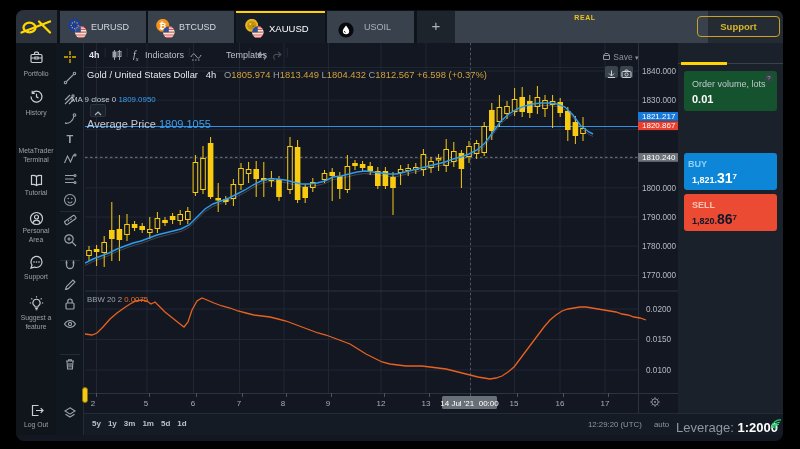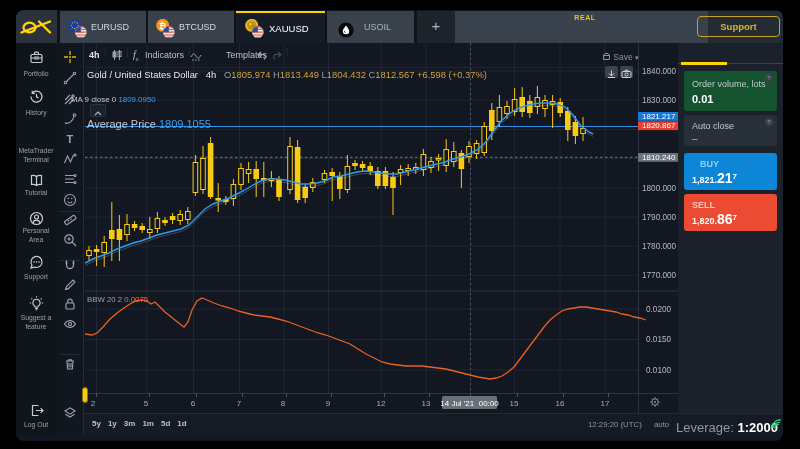--- a/index.html
+++ b/index.html
@@ -526,32 +526,27 @@
   <div class="abs" style="left:71px;top:285px;font-size:7.8px;color:#9aa2ab;">BBW 20 2 <span style="color:#e8702a;">0.0075</span></div>
 
   <div class="abs" style="left:662px;top:33px;width:105px;height:371px;background:#1b212b;"></div>
   <div class="abs" style="left:662px;top:53px;width:105px;height:1px;background:#39414b;"></div>
   <div class="abs" style="left:665px;top:52px;width:46px;height:2.5px;background:#ffd200;"></div>
   <div class="abs" style="left:668px;top:61px;width:93px;height:40px;background:#14532d;border-radius:3px;">
     <div style="position:absolute;left:8px;top:8px;color:#c2c9cf;font-size:9px;">Order volume, lots</div>
     <div style="position:absolute;left:8px;top:22px;color:#fff;font-size:11px;font-weight:bold;">0.01</div>
     <div style="position:absolute;right:4px;top:3px;width:8px;height:8px;border-radius:50%;background:#39424c;color:#9aa2ab;font-size:6px;text-align:center;line-height:8px;">?</div>
   </div>
-  <div class="abs" style="left:668px;top:104.5px;width:93px;height:31px;background:#272f38;border-radius:3px;">
-    <div style="position:absolute;left:8px;top:6px;color:#c2c9cf;font-size:9px;">Auto close</div>
-    <div style="position:absolute;left:8px;top:18px;color:#aab1b8;font-size:10px;">–</div>
-    <div style="position:absolute;right:4px;top:3px;width:8px;height:8px;border-radius:50%;background:#39424c;color:#9aa2ab;font-size:6px;text-align:center;line-height:8px;">?</div>
-  </div>
   <div class="abs" style="left:668px;top:143px;width:93px;height:37px;background:#0e86d8;border-radius:3px;">
-    <div style="position:absolute;left:16px;top:6px;color:#8fd0f8;font-size:9px;font-weight:bold;">BUY</div>
-    <div style="position:absolute;left:8px;top:16px;color:#fff;"><span style="font-size:9px;font-weight:bold;">1,821.</span><span style="font-size:14px;font-weight:bold;">21</span><span style="font-size:8px;font-weight:bold;vertical-align:4px;">7</span></div>
+    <div style="position:absolute;left:4px;top:6px;color:#8fd0f8;font-size:9px;font-weight:bold;">BUY</div>
+    <div style="position:absolute;left:8px;top:16px;color:#fff;"><span style="font-size:9px;font-weight:bold;">1,821.</span><span style="font-size:14px;font-weight:bold;">31</span><span style="font-size:8px;font-weight:bold;vertical-align:4px;">7</span></div>
   </div>
   <div class="abs" style="left:668px;top:183.5px;width:93px;height:37px;background:#eb4a33;border-radius:3px;">
     <div style="position:absolute;left:8px;top:6px;color:#ffc3b8;font-size:9px;font-weight:bold;">SELL</div>
-    <div style="position:absolute;left:8px;top:16px;color:#ffffff;"><span style="font-size:9px;font-weight:bold;">1,820.</span><span style="font-size:14px;font-weight:bold;">86</span><span style="font-size:8px;font-weight:bold;vertical-align:4px;">7</span></div>
+    <div style="position:absolute;left:8px;top:16px;color:#0f172a;"><span style="font-size:9px;font-weight:bold;">1,820.</span><span style="font-size:14px;font-weight:bold;">86</span><span style="font-size:8px;font-weight:bold;vertical-align:4px;">7</span></div>
   </div>
 
   <div class="abs" style="left:65.5px;top:376.5px;width:6px;height:16.5px;border-radius:3px;background:#f2ca18;border:1px solid #8a7005;"></div>
   <div class="abs" style="left:68px;top:402.5px;width:699px;height:22.5px;background:#151b24;border-top:1px solid #232b35;"></div>
   <div class="abs" style="left:76px;top:409px;color:#b9c0c7;font-size:8px;font-weight:bold;letter-spacing:0;">
     <span style="margin-right:7px;">5y</span><span style="margin-right:7px;">1y</span><span style="margin-right:7px;">3m</span><span style="margin-right:7px;">1m</span><span style="margin-right:7px;">5d</span><span>1d</span>
   </div>
   <div class="abs" style="left:572px;top:409.5px;color:#8f979f;font-size:7.8px;">12:29:20 (UTC)</div>
   <div class="abs" style="left:638px;top:409.5px;color:#8f979f;font-size:7.8px;">auto</div>
   <div class="abs" style="left:660px;top:409.5px;color:#8f979f;font-size:13px;">Leverage: <span style="color:#fff;font-weight:bold;">1:2000</span></div>

